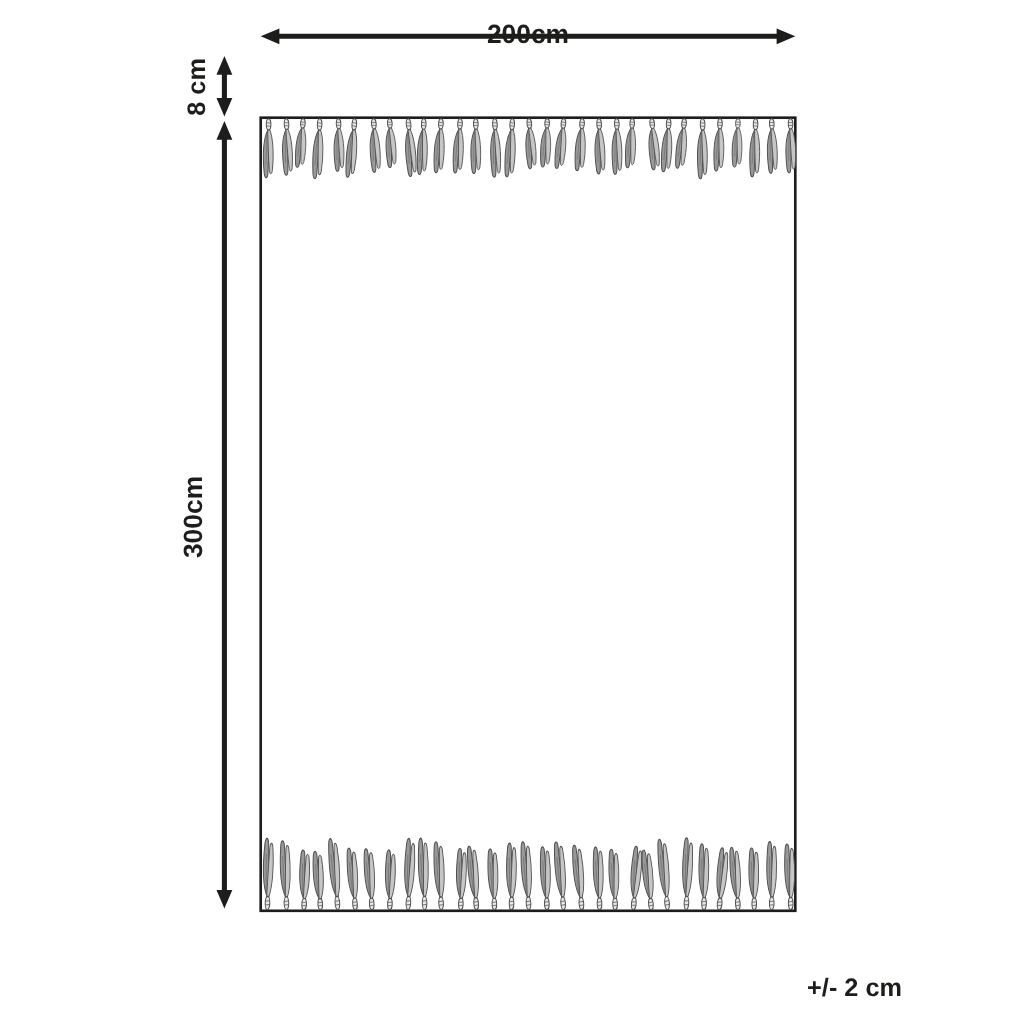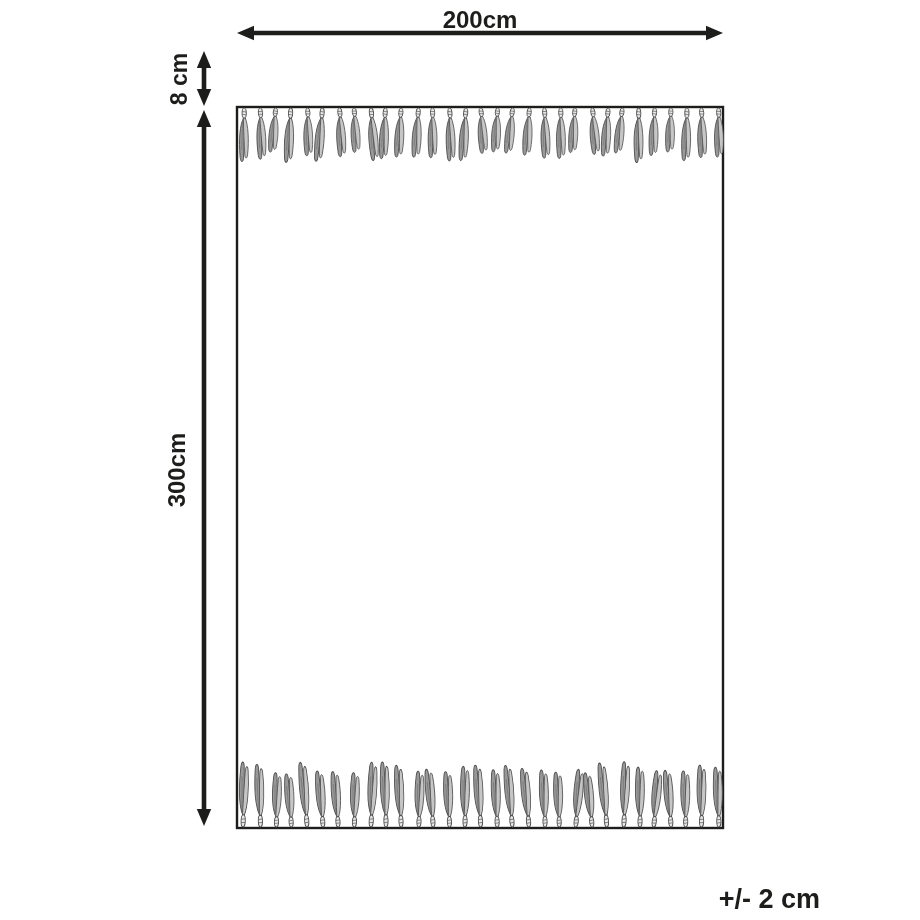--- a/index.html
+++ b/index.html
@@ -17,30 +17,30 @@
   svg{position:absolute;left:0;top:0;}
   .dim-label{
     position:absolute;
     color:var(--line);
     font-weight:bold;
     font-size:24px;
     letter-spacing:0px;
     white-space:nowrap;
   }
   .width-label{
-    left:237px;top:6px;width:486px;
+    left:237px;top:18px;width:486px;
     text-align:center;
   }
   .vlabel{
     transform:translate(-50%,-50%) rotate(-90deg);
   }
   .fringe-label{left:179px;top:79px;font-size:23px;}
   .height-label{left:177px;top:470px;}
   .tolerance-label{
-    right:100px;top:884px;font-size:27px;
+    right:100px;top:884px;font-size:23px;
   }
 </style>
 </head>
 <body>
 
 <div id="stage">
 
   <svg id="canvas" width="920" height="920" viewBox="0 0 920 920">
 
     <rect id="rug-rect" x="237" y="107" width="486" height="721" fill="#ffffff" stroke="#1d1d1b" stroke-width="2.4"></rect>

